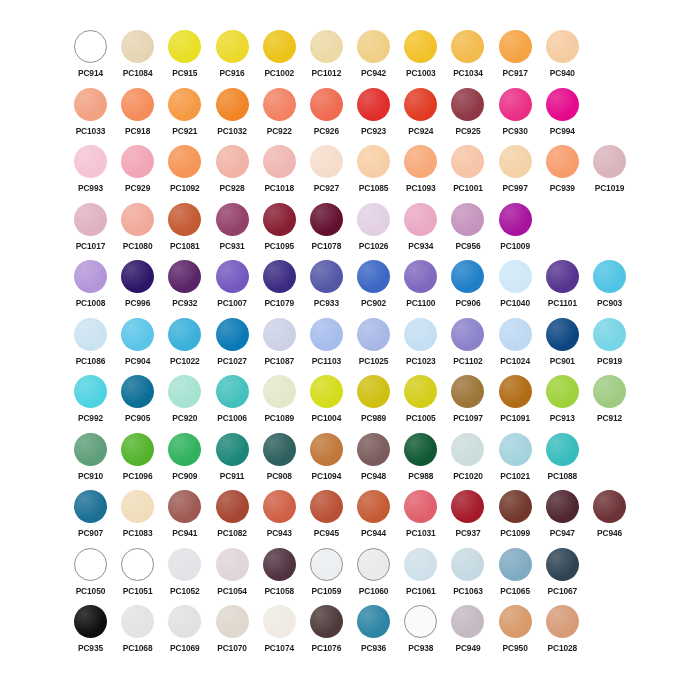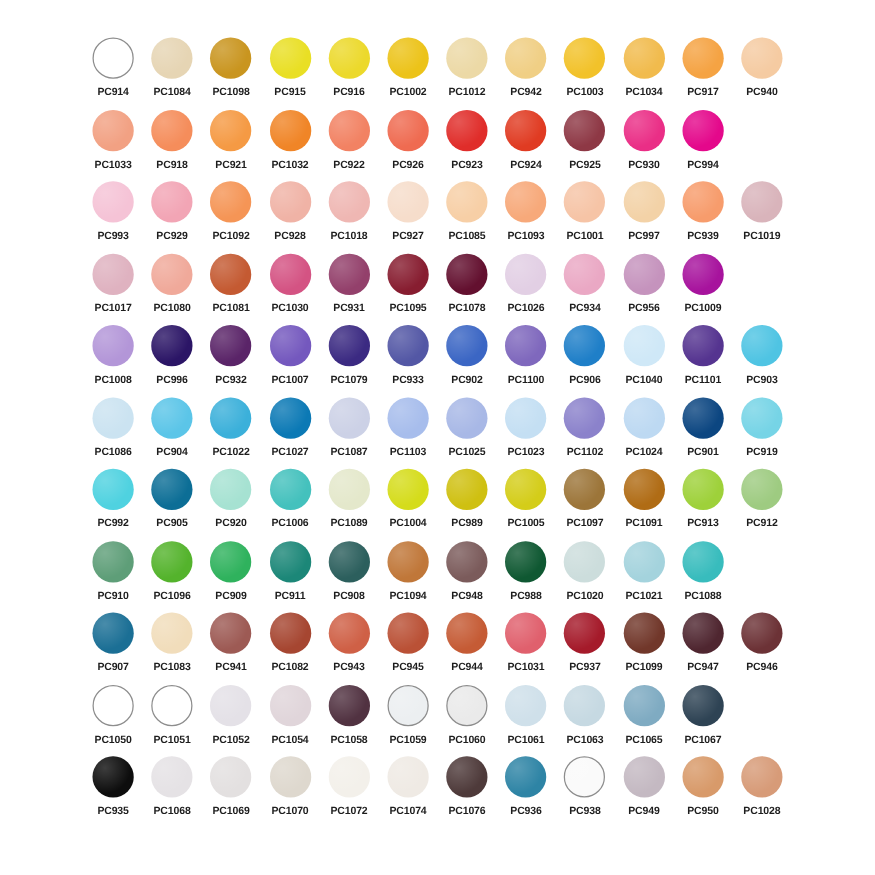--- a/index.html
+++ b/index.html
@@ -81,24 +81,20 @@
       <div class="swatch-row">
         <div class="swatch-cell">
           <div class="swatch-dot outlined" style="background-color: rgb(255, 255, 255);"></div>
           <div class="swatch-label">PC914</div>
         </div>
         <div class="swatch-cell">
           <div class="swatch-dot" style="background-color: rgb(230, 213, 180);"></div>
           <div class="swatch-label">PC1084</div>
         </div>
         <div class="swatch-cell">
-          <div class="swatch-dot" style="background-color: rgb(201, 149, 31);"></div>
-          <div class="swatch-label">PC1098</div>
-        </div>
-        <div class="swatch-cell">
           <div class="swatch-dot" style="background-color: rgb(233, 223, 36);"></div>
           <div class="swatch-label">PC915</div>
         </div>
         <div class="swatch-cell">
           <div class="swatch-dot" style="background-color: rgb(236, 217, 43);"></div>
           <div class="swatch-label">PC916</div>
         </div>
         <div class="swatch-cell">
           <div class="swatch-dot" style="background-color: rgb(236, 195, 25);"></div>
           <div class="swatch-label">PC1002</div>
@@ -231,24 +227,20 @@
         </div>
         <div class="swatch-cell">
           <div class="swatch-dot" style="background-color: rgb(240, 169, 154);"></div>
           <div class="swatch-label">PC1080</div>
         </div>
         <div class="swatch-cell">
           <div class="swatch-dot" style="background-color: rgb(196, 90, 50);"></div>
           <div class="swatch-label">PC1081</div>
         </div>
         <div class="swatch-cell">
-          <div class="swatch-dot" style="background-color: rgb(212, 83, 131);"></div>
-          <div class="swatch-label">PC1030</div>
-        </div>
-        <div class="swatch-cell">
           <div class="swatch-dot" style="background-color: rgb(147, 64, 107);"></div>
           <div class="swatch-label">PC931</div>
         </div>
         <div class="swatch-cell">
           <div class="swatch-dot" style="background-color: rgb(135, 29, 48);"></div>
           <div class="swatch-label">PC1095</div>
         </div>
         <div class="swatch-cell">
           <div class="swatch-dot" style="background-color: rgb(99, 16, 47);"></div>
           <div class="swatch-label">PC1078</div>
@@ -571,24 +563,20 @@
           <div class="swatch-dot" style="background-color: rgb(229, 226, 229);"></div>
           <div class="swatch-label">PC1068</div>
         </div>
         <div class="swatch-cell">
           <div class="swatch-dot" style="background-color: rgb(227, 224, 224);"></div>
           <div class="swatch-label">PC1069</div>
         </div>
         <div class="swatch-cell">
           <div class="swatch-dot" style="background-color: rgb(222, 216, 206);"></div>
           <div class="swatch-label">PC1070</div>
-        </div>
-        <div class="swatch-cell">
-          <div class="swatch-dot" style="background-color: rgb(243, 240, 234);"></div>
-          <div class="swatch-label">PC1072</div>
         </div>
         <div class="swatch-cell">
           <div class="swatch-dot" style="background-color: rgb(239, 234, 228);"></div>
           <div class="swatch-label">PC1074</div>
         </div>
         <div class="swatch-cell">
           <div class="swatch-dot" style="background-color: rgb(78, 58, 58);"></div>
           <div class="swatch-label">PC1076</div>
         </div>
         <div class="swatch-cell">

